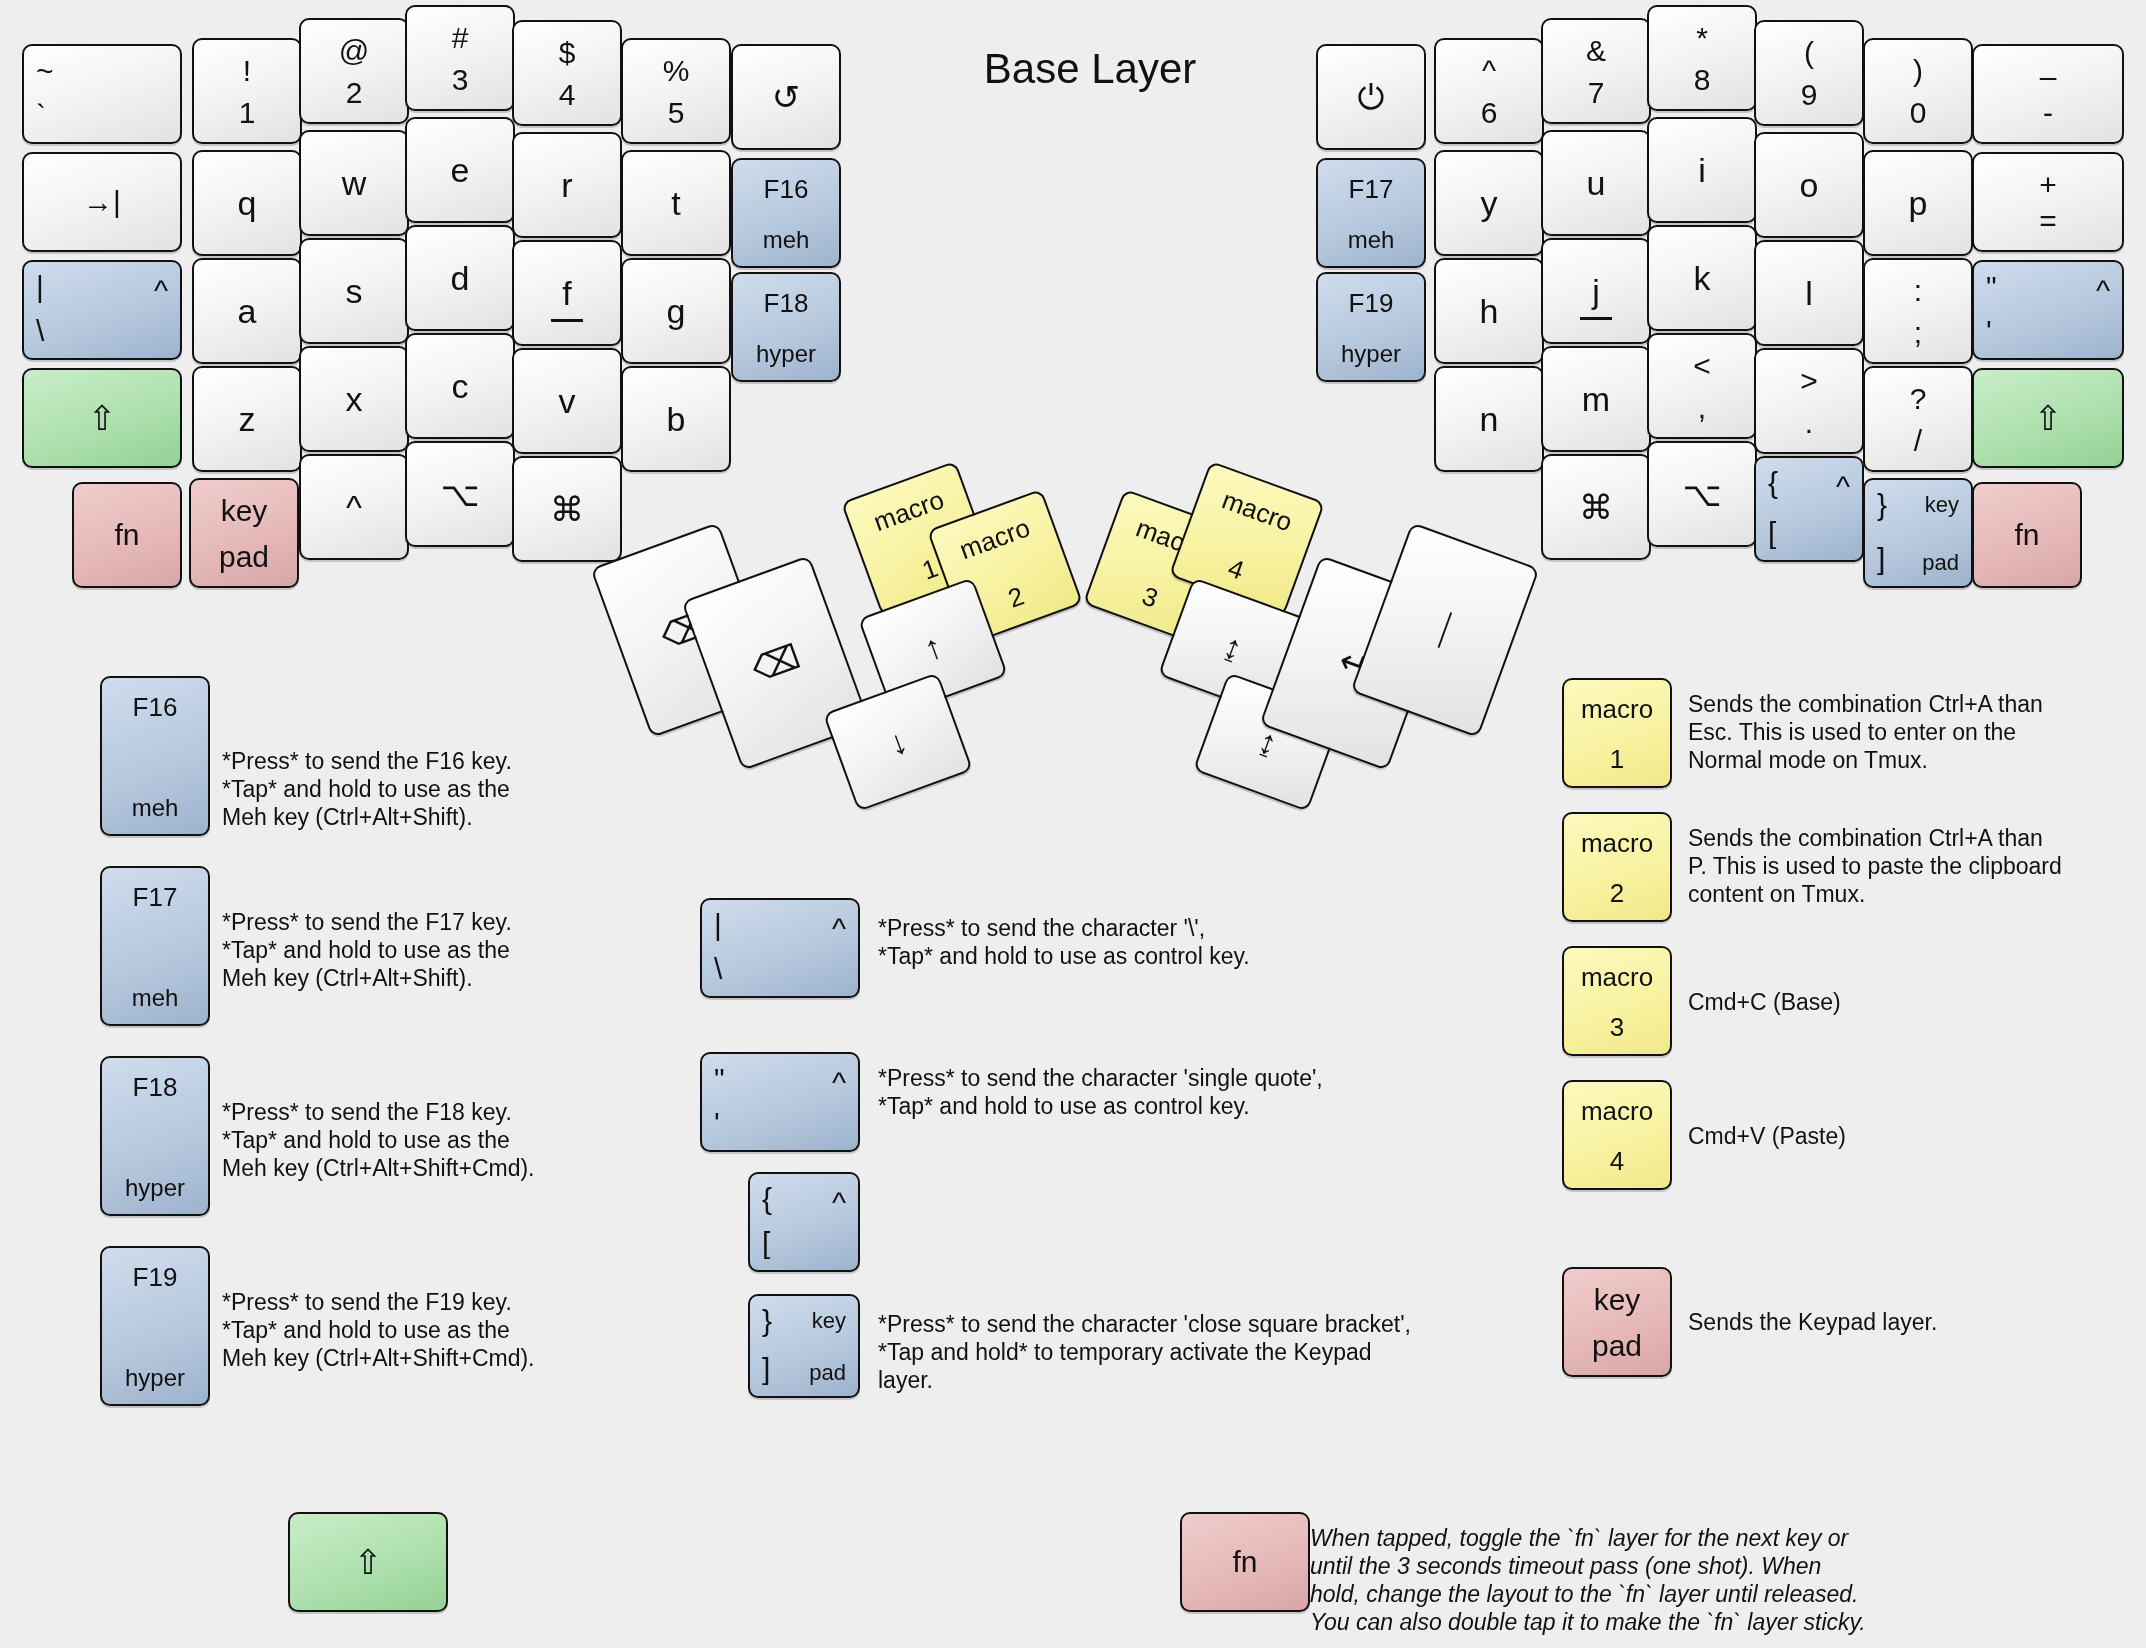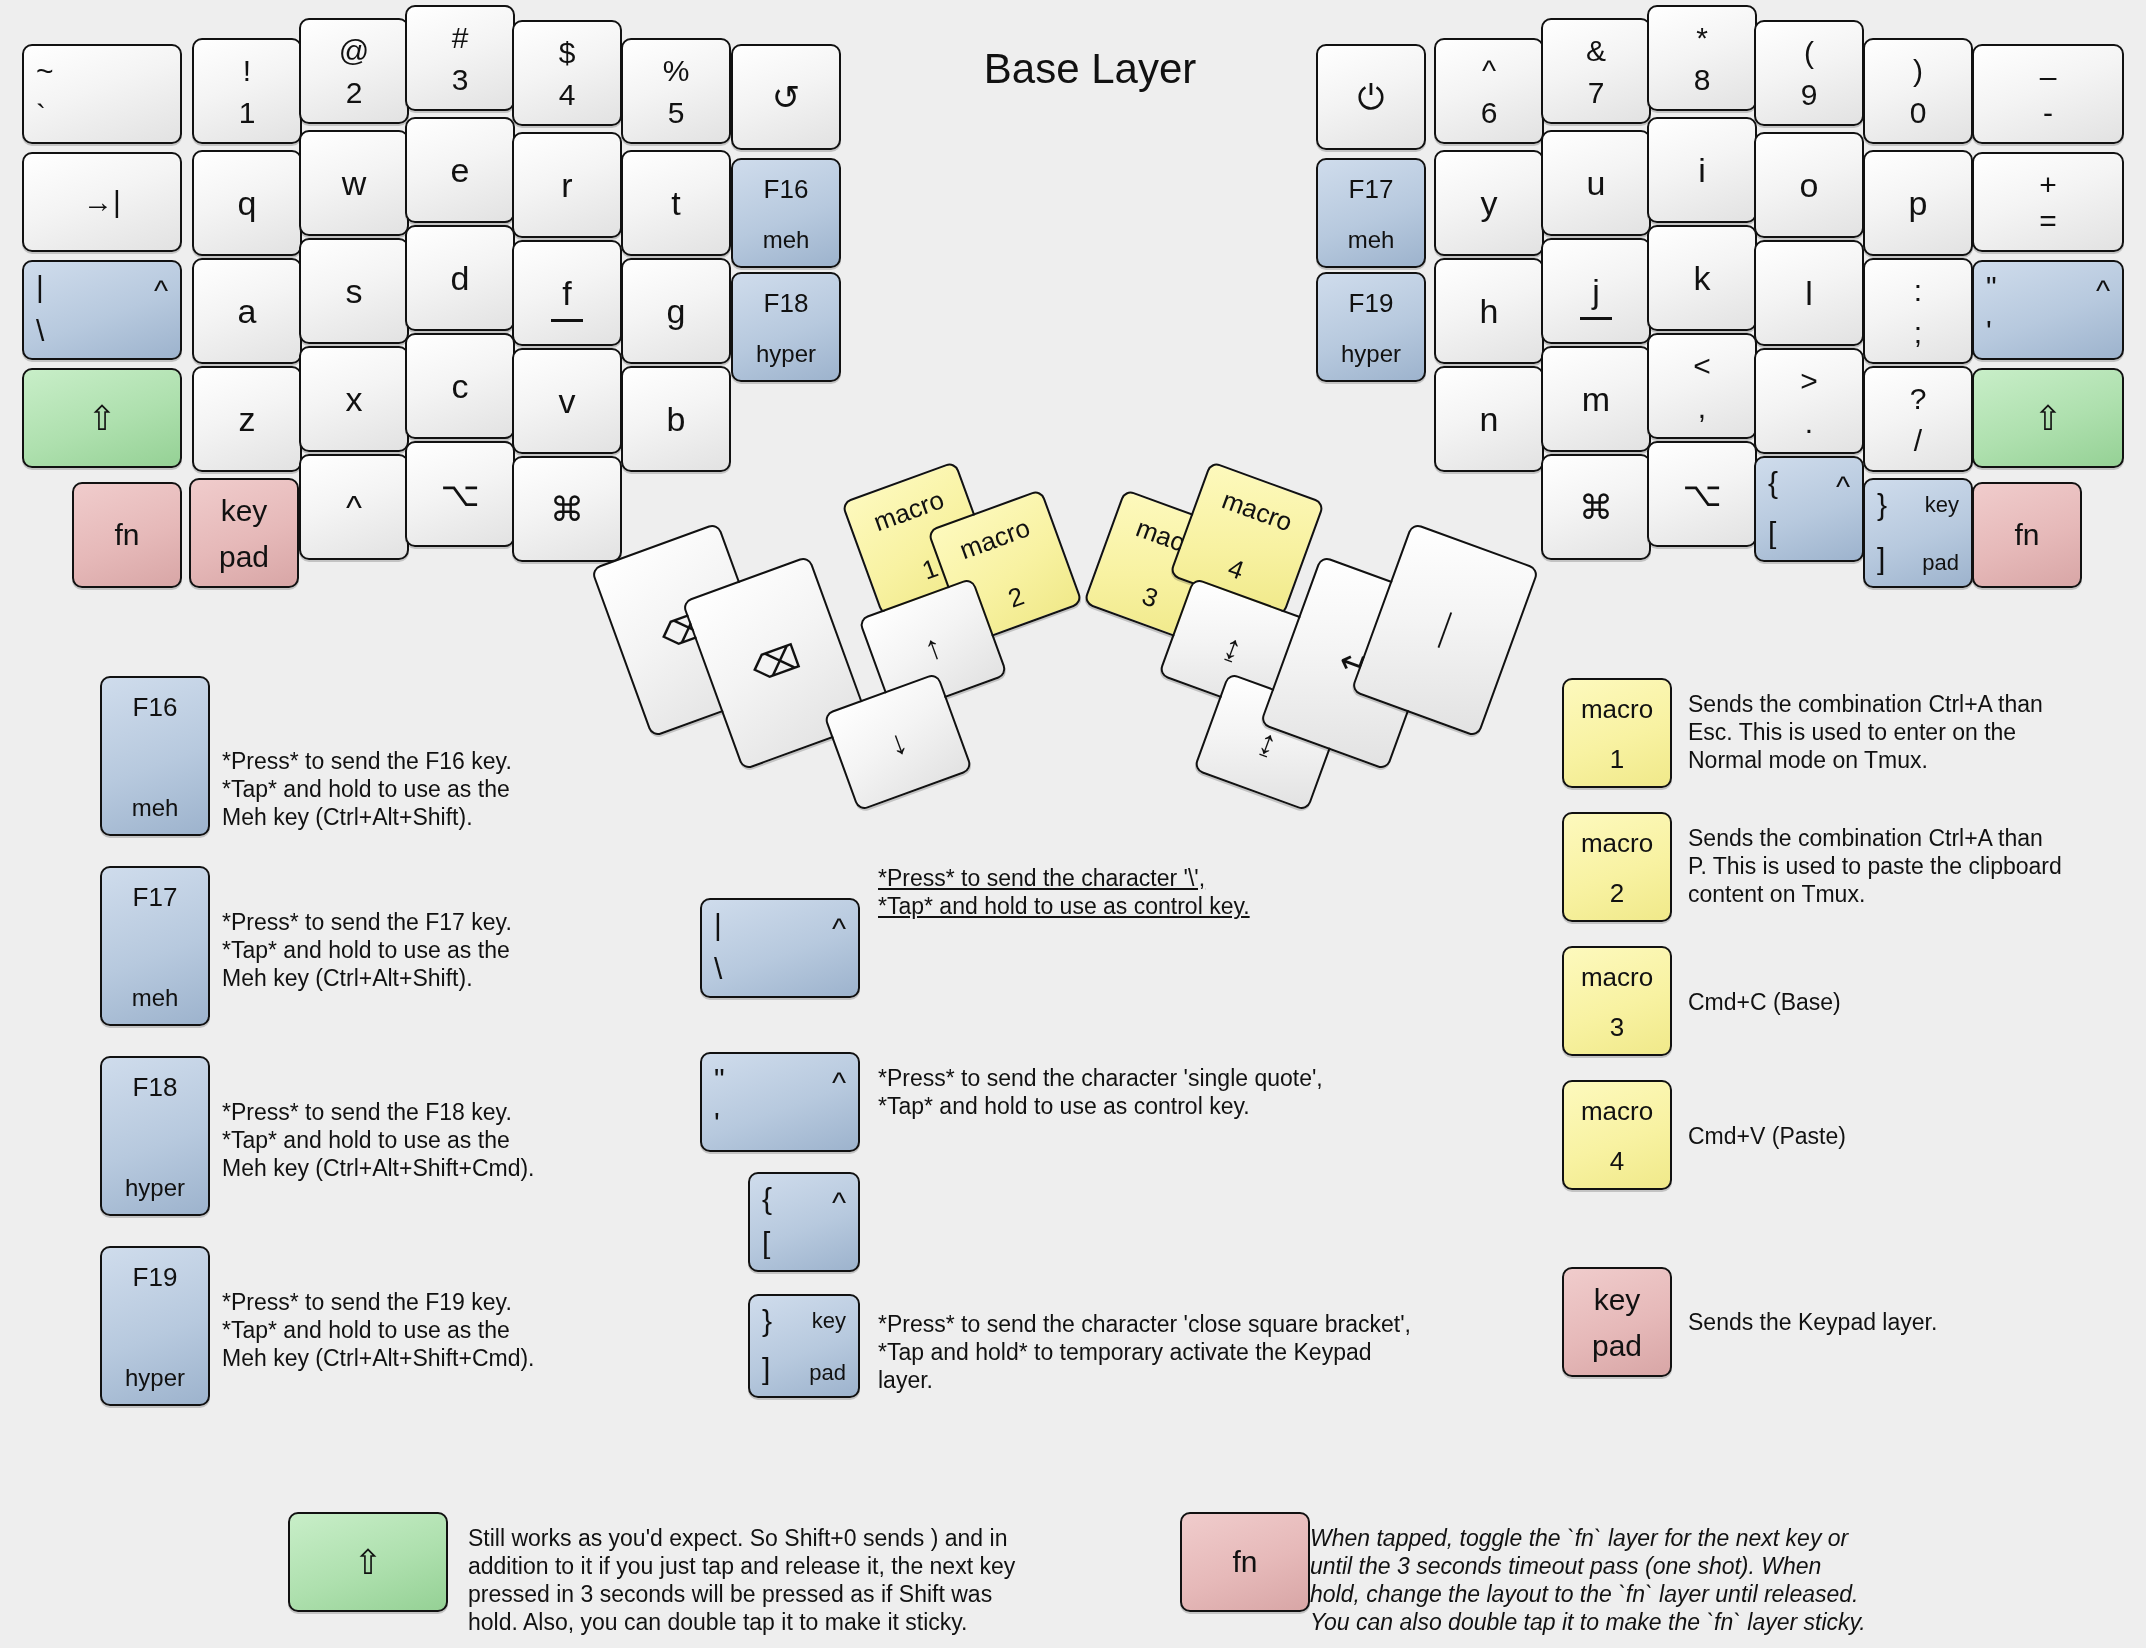--- a/index.html
+++ b/index.html
@@ -386,21 +386,21 @@
   </div>
   <div class="legend-text" style="left:222px;top:1288px;width:400px;">*Press* to send the F19 key.
 *Tap* and hold to use as the
 Meh key (Ctrl+Alt+Shift+Cmd).</div>
 
   <div class="key blue" style="left:700px;top:898px;width:160px;height:100px;">
     <span class="lbl tl f30">|</span>
     <span class="lbl bl f30">\</span>
     <span class="lbl tr f30">^</span>
   </div>
-  <div class="legend-text" style="left:878px;top:864px;width:520px;text-decoration:underline;">*Press* to send the character '\',
+  <div class="legend-text" style="left:878px;top:914px;width:520px;">*Press* to send the character '\',
 *Tap* and hold to use as control key.</div>
 
   <div class="key blue" style="left:700px;top:1052px;width:160px;height:100px;">
     <span class="lbl tl f30">"</span>
     <span class="lbl bl f30">'</span>
     <span class="lbl tr f30">^</span>
   </div>
   <div class="legend-text" style="left:878px;top:1064px;width:560px;">*Press* to send the character 'single quote',
 *Tap* and hold to use as control key.</div>
 
@@ -450,24 +450,20 @@
 
   <div class="key pink" style="left:1562px;top:1267px;width:110px;height:110px;">
     <span class="lbl ct f30">key</span>
     <span class="lbl cb f30">pad</span>
   </div>
   <div class="legend-text" style="left:1688px;top:1308px;width:400px;">Sends the Keypad layer.</div>
 
   <div class="key green" style="left:288px;top:1512px;width:160px;height:100px;">
     <span class="lbl c f34">⇧</span>
   </div>
-  <div class="legend-text" style="left:468px;top:1524px;width:620px;">Still works as you'd expect. So Shift+0 sends ) and in
-addition to it if you just tap and release it, the next key
-pressed in 3 seconds will be pressed as if Shift was
-hold. Also, you can double tap it to make it sticky.</div>
 
   <div class="key pink" style="left:1180px;top:1512px;width:130px;height:100px;">
     <span class="lbl c f30">fn</span>
   </div>
   <div class="legend-text" style="left:1310px;top:1524px;width:620px;font-style:italic;">When tapped, toggle the `fn` layer for the next key or
 until the 3 seconds timeout pass (one shot). When
 hold, change the layout to the `fn` layer until released.
 You can also double tap it to make the `fn` layer sticky.</div>
 
 </div>

